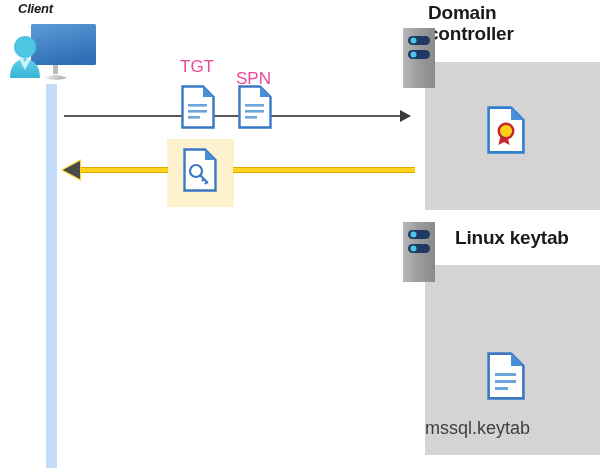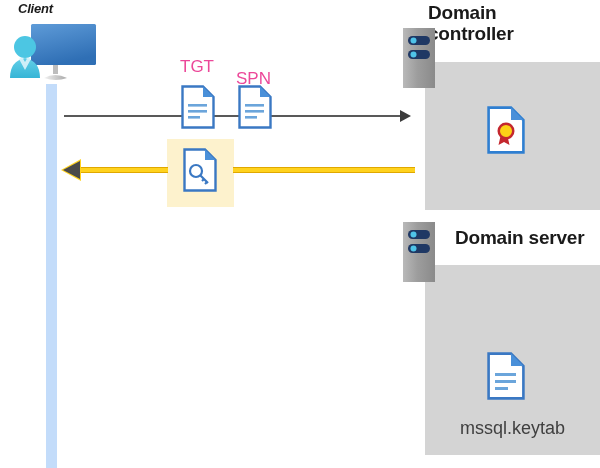--- a/index.html
+++ b/index.html
@@ -44,21 +44,21 @@
   #spn-doc{left:238px;top:85px;}
   #key-doc{left:183px;top:148px;width:34px;height:44px;}
   #cert-doc{left:487px;top:106px;width:38px;height:48px;}
   #keytab-doc{left:487px;top:352px;width:38px;height:48px;}
 
   
   .doclabel{font-size:17px;color:#ec4899;}
   #tgt-label{left:180px;top:57px;}
   #spn-label{left:236px;top:57px;margin-top:12px;}
 
-  #keytab-label{left:425px;top:418px;width:175px;text-align:center;font-size:18px;color:#404040;}
+  #keytab-label{left:425px;top:418px;width:175px;text-align:left;font-size:18px;color:#404040;}
 
   
   #sql-icon{left:484px;top:279px;width:44px;height:52px;}
 
   
   #key-highlight{left:167px;top:139px;width:67px;height:68px;background:#fdf2cd;}
 
   
   #req-line{left:64px;top:115px;width:340px;height:2px;background:#595959;}
   #req-arrowhead{
@@ -86,21 +86,21 @@
 
 <div class="stage">
 
   <div class="abs panel" id="dc-panel"></div>
   <div class="abs panel" id="linux-panel"></div>
 
   <div class="abs" id="client-lifeline"></div>
 
   <div class="abs title" id="client-title">Client</div>
   <div class="abs title" id="dc-title">Domain controller</div>
-  <div class="abs title" id="linux-title">Domain server</div>
+  <div class="abs title" id="linux-title">Linux keytab</div>
 
   <div class="abs" id="client-icon">
     <svg width="92" height="68" viewBox="0 0 92 68" xmlns="http://www.w3.org/2000/svg">
       <defs>
         <linearGradient id="monGrad" x1="0" y1="0" x2="0.35" y2="1">
           <stop offset="0%" stop-color="#5e9bd8"></stop>
           <stop offset="100%" stop-color="#2f6fb5"></stop>
         </linearGradient>
         <linearGradient id="standGrad" x1="0" y1="0" x2="1" y2="0">
           <stop offset="0%" stop-color="#f2f2f2"></stop>

